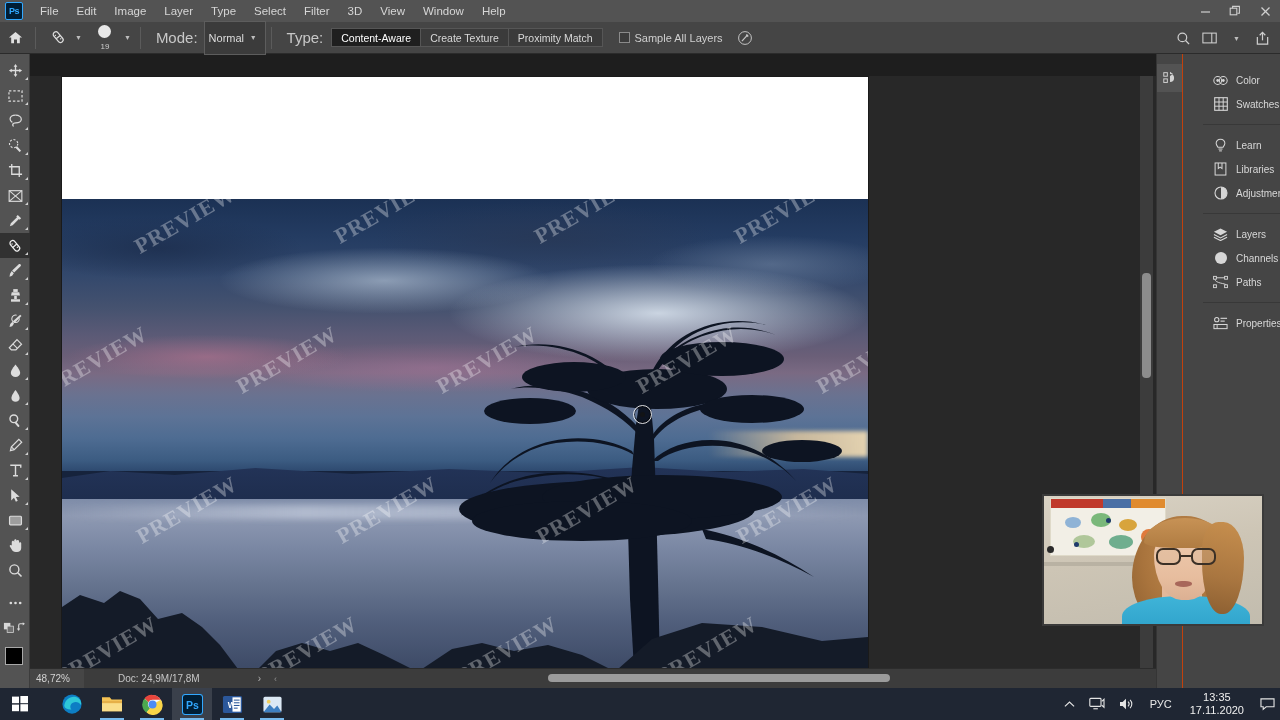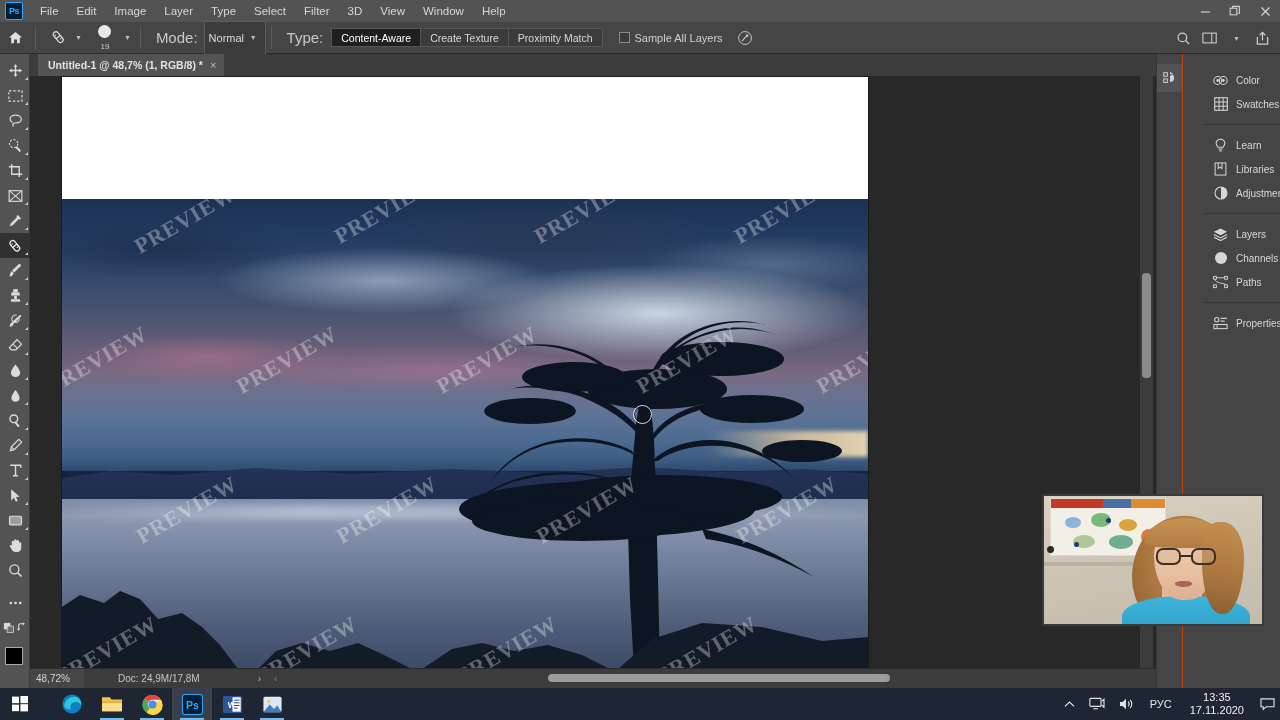--- a/index.html
+++ b/index.html
@@ -614,26 +614,20 @@
         <path d="M21.4 1.2 L23.6 3 L21.4 4.8 Z" fill="#d8d8d8"></path>
         <path d="M18.6 8.2 L16.8 10.4 L15 8.2 Z" fill="#d8d8d8"></path>
       </svg>
     </div>
     <div class="swatch-area">
       <div class="sw-bg"></div>
       <div class="sw-fg"></div>
     </div>
   </div>
 
-  <div class="tabbar">
-    <div class="doctab">
-      <span class="doctab-title">Untitled-1 @ 48,7% (1, RGB/8) *</span>
-      <span class="doctab-close">×</span>
-    </div>
-  </div>
 
   <div class="canvas-area">
     <div class="canvas-doc">
       <div class="doc-white"></div>
       <div class="doc-photo">
         <div class="sky"></div>
         <div class="sunband"></div>
         <div class="mountains"></div>
         <div class="water"></div>
         <div class="water-glint"></div>

